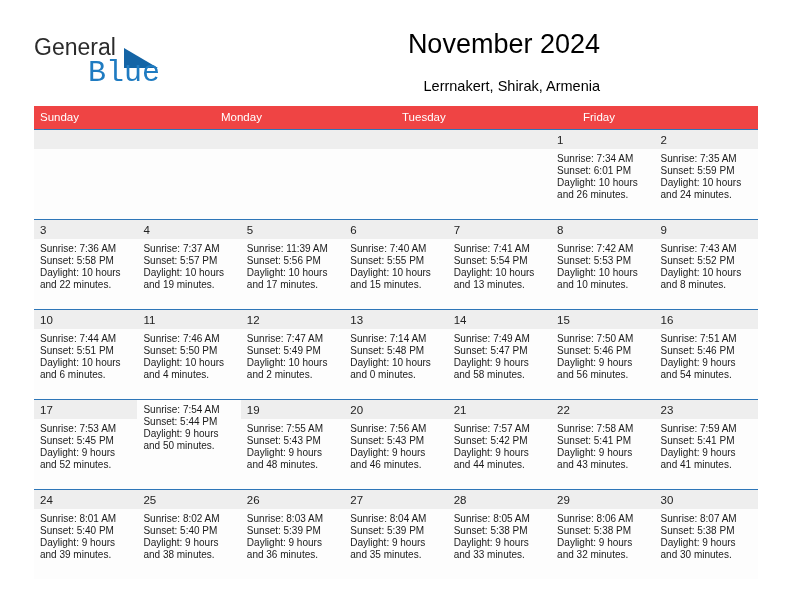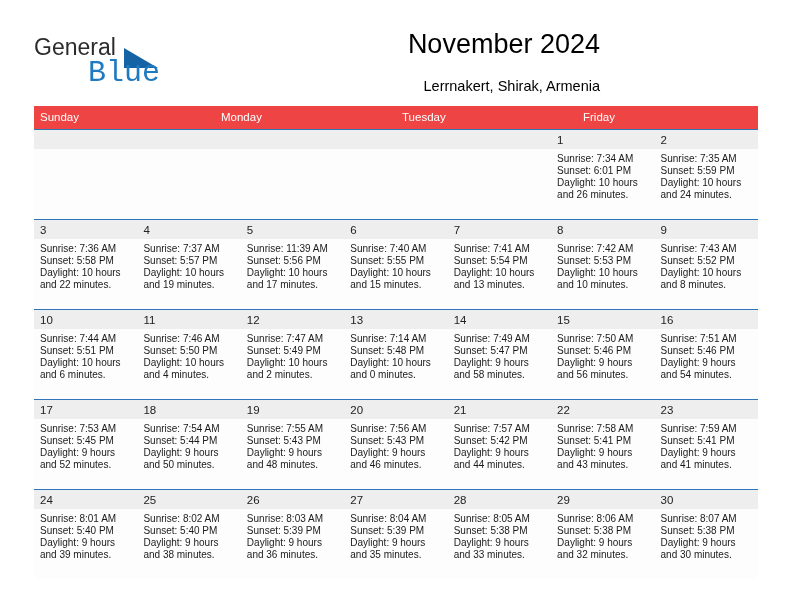--- a/index.html
+++ b/index.html
@@ -333,21 +333,20 @@
           <div class="day-cell">
             <div class="day-number-band">17</div>
             <div class="day-info">
               <div>Sunrise: 7:53 AM</div>
               <div>Sunset: 5:45 PM</div>
               <div>Daylight: 9 hours</div>
               <div>and 52 minutes.</div>
             </div>
           </div>
           <div class="day-cell">
-            <div class="day-number-band">18</div>
             <div class="day-info">
               <div>Sunrise: 7:54 AM</div>
               <div>Sunset: 5:44 PM</div>
               <div>Daylight: 9 hours</div>
               <div>and 50 minutes.</div>
             </div>
           </div>
           <div class="day-cell">
             <div class="day-number-band">19</div>
             <div class="day-info">

